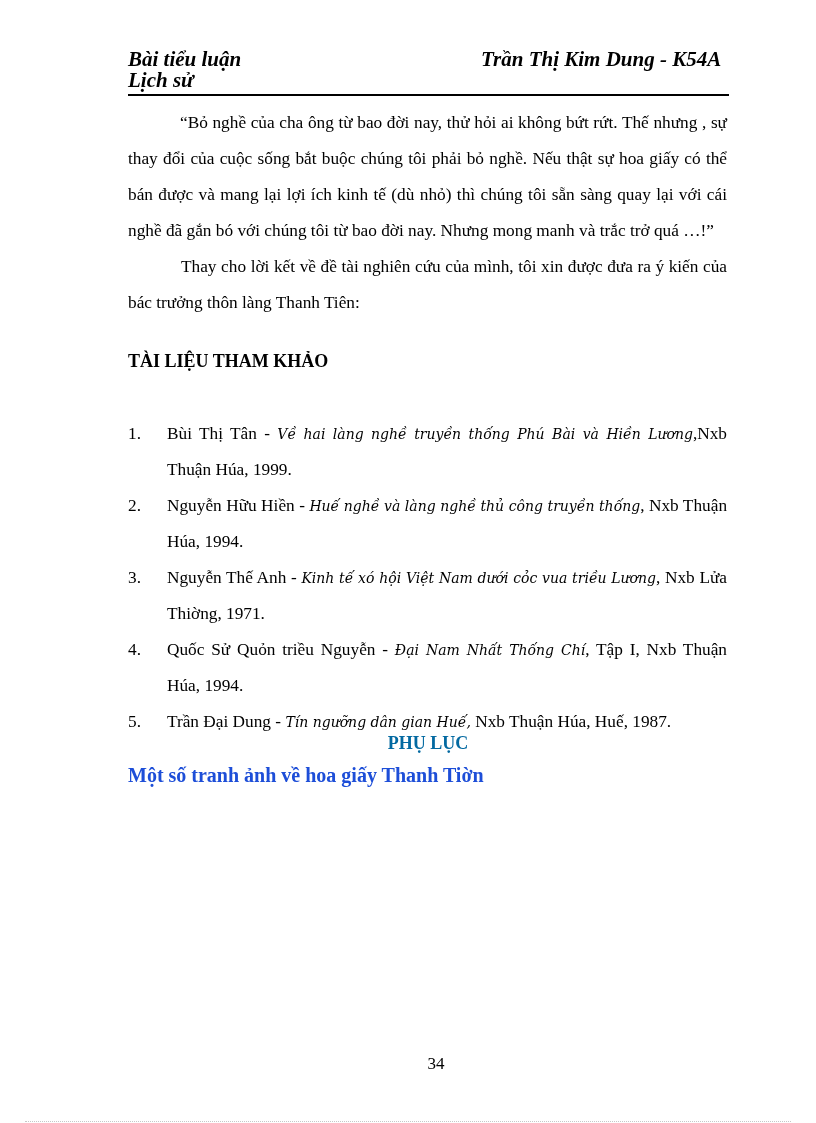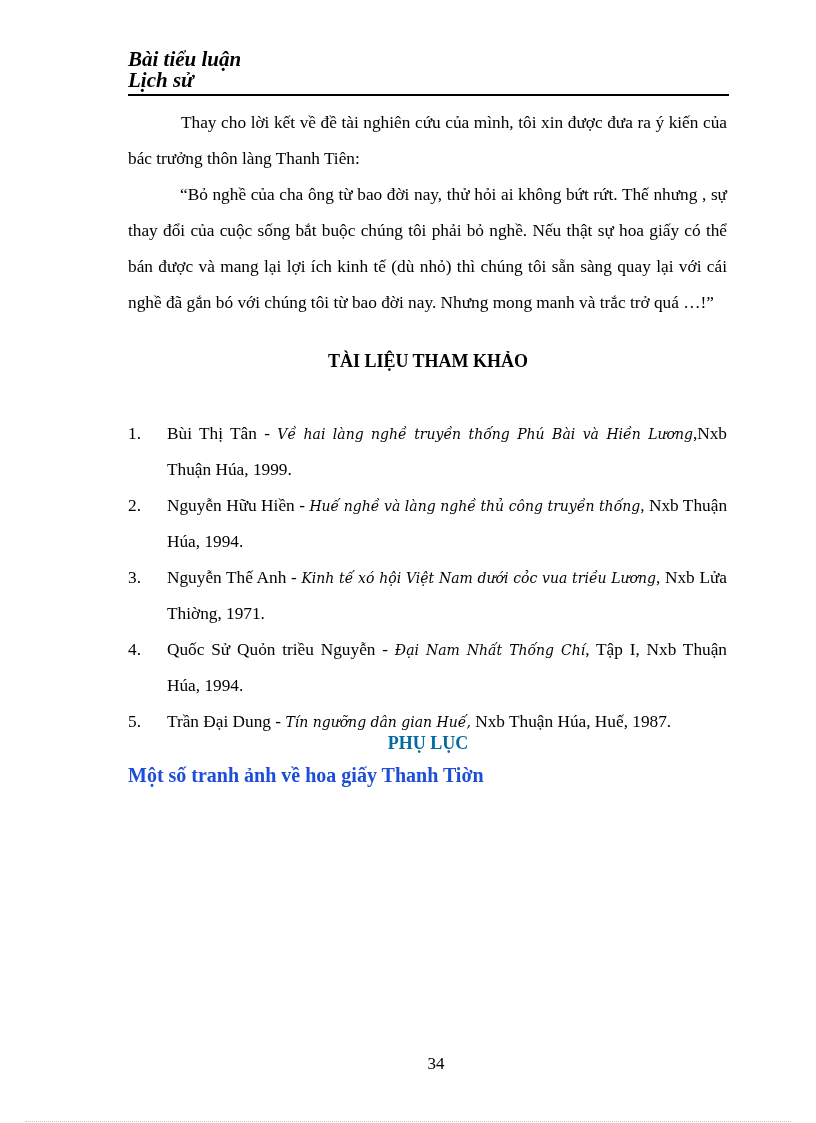--- a/index.html
+++ b/index.html
@@ -50,21 +50,20 @@
       margin: 0;
       text-indent: 53px;
     }
     .para.indent-small {
       text-indent: 52px;
     }
     .section-title {
       position: absolute;
       left: 128px;
       width: 600px;
-      text-align: center;
       font-weight: bold;
       font-size: 18px;
     }
     .ref-list {
       position: absolute;
       left: 128px;
       top: 416px;
       width: 599px;
       margin: 0;
       padding: 0;
@@ -125,25 +124,26 @@
     }
   </style>
 </head>
 <body>
 
 <div class="page-header">
   <div class="header-left">
     <div>Bài tiểu luận</div>
     <div>Lịch sử</div>
   </div>
+  <div class="header-right">Trần Thị Kim Dung - K54A</div>
 </div>
 
 <div class="body-text" style="top:105px;">
+  <p class="para indent-small">“Bỏ nghề của cha ông từ bao đời nay, thử hỏi ai không bứt rứt. Thế nhưng , sự thay đổi của cuộc sống bắt buộc chúng tôi phải bỏ nghề. Nếu thật sự hoa giấy có thể bán được và mang lại lợi ích kinh tế (dù nhỏ) thì chúng tôi sẵn sàng quay lại với cái nghề đã gắn bó với chúng tôi từ bao đời nay. Nhưng mong manh và trắc trở quá …!”</p>
   <p class="para">Thay cho lời kết về đề tài nghiên cứu của mình, tôi xin được đưa ra ý kiến của bác trưởng thôn làng Thanh Tiên:</p>
-  <p class="para indent-small">“Bỏ nghề của cha ông từ bao đời nay, thử hỏi ai không bứt rứt. Thế nhưng , sự thay đổi của cuộc sống bắt buộc chúng tôi phải bỏ nghề. Nếu thật sự hoa giấy có thể bán được và mang lại lợi ích kinh tế (dù nhỏ) thì chúng tôi sẵn sàng quay lại với cái nghề đã gắn bó với chúng tôi từ bao đời nay. Nhưng mong manh và trắc trở quá …!”</p>
 </div>
 
 <div class="section-title" style="top:351px;">TÀI LIỆU THAM KHẢO</div>
 
 <ol class="ref-list">
   <li class="ref-item">
     <span class="ref-num">1.</span>
     <span>Bùi Thị Tân - </span><span class="ref-title">Về hai làng nghề truyền thống Phú Bài và Hiền Lương</span><span>,Nxb Thuận Húa, 1999.</span>
   </li>
   <li class="ref-item">

